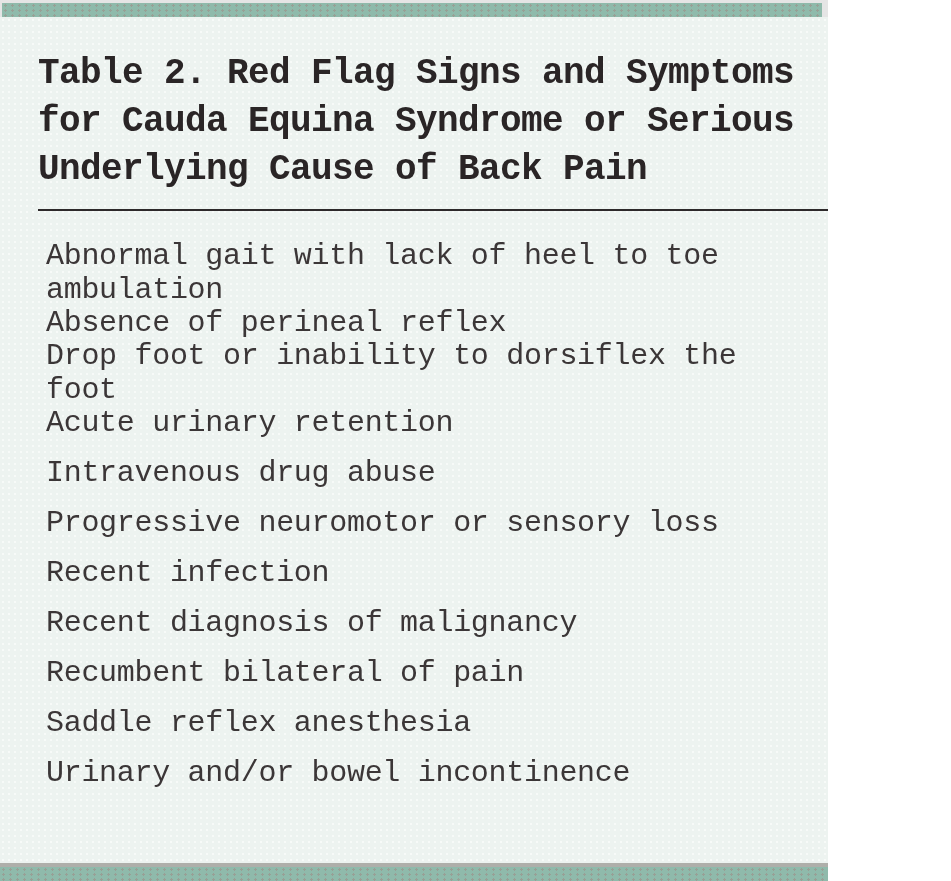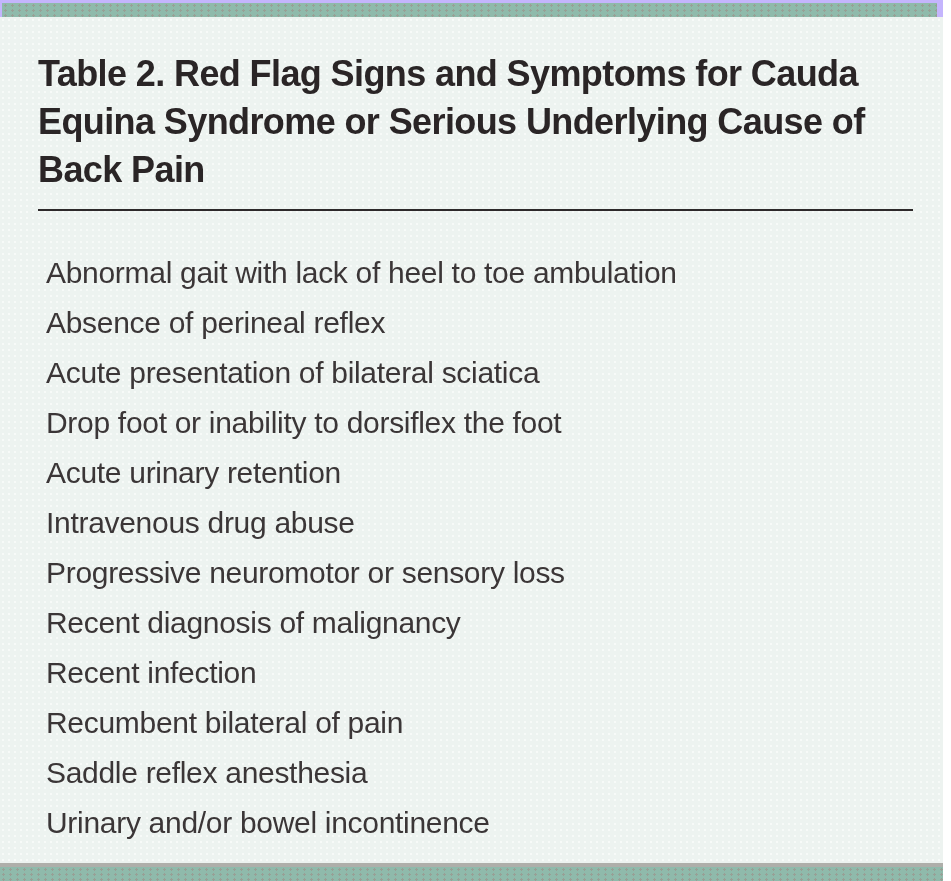--- a/index.html
+++ b/index.html
@@ -3,24 +3,25 @@
 <meta charset="utf-8">
 <style>
   html, body {
     margin: 0;
     padding: 0;
     background: #ffffff;
     font-family: "Liberation Sans", sans-serif;
   }
   .page {
     position: relative;
-    width: 943px;
+    width: 828px;
     height: 881px;
-    background: #c4b5fd;
+    background: #e5e5e5;
     overflow: hidden;
+    font-family: Liberation Mono, monospace;
   }
   .accent-bar {
     position: absolute;
     height: 14px;
     background-color: var(--accent, #8fbaab);
     background-image: radial-gradient(circle, rgba(167,110,110,0.35) 1px, transparent 1.2px);
     background-size: 7px 5px;
   }
   .accent-bar.top {
     top: 3px;
@@ -93,27 +94,26 @@
 
 <div class="page">
   <div class="accent-bar top"></div>
 
   <div class="panel">
     <h2 class="title">Table 2. Red Flag Signs and Symptoms for Cauda Equina Syndrome or Serious Underlying Cause of Back Pain</h2>
     <div class="rule"></div>
     <ul class="rows">
         <li>Abnormal gait with lack of heel to toe ambulation</li>
         <li>Absence of perineal reflex</li>
-        <li>Acute presentation of bilateral sciatica</li>
         <li>Drop foot or inability to dorsiflex the foot</li>
         <li>Acute urinary retention</li>
         <li>Intravenous drug abuse</li>
         <li>Progressive neuromotor or sensory loss</li>
+        <li>Recent infection</li>
         <li>Recent diagnosis of malignancy</li>
-        <li>Recent infection</li>
         <li>Recumbent bilateral of pain</li>
         <li>Saddle reflex anesthesia</li>
         <li>Urinary and/or bowel incontinence</li>
       </ul>
   </div>
 
   <div class="gray-line"></div>
   <div class="accent-bar bottom"></div>
 </div>
 

